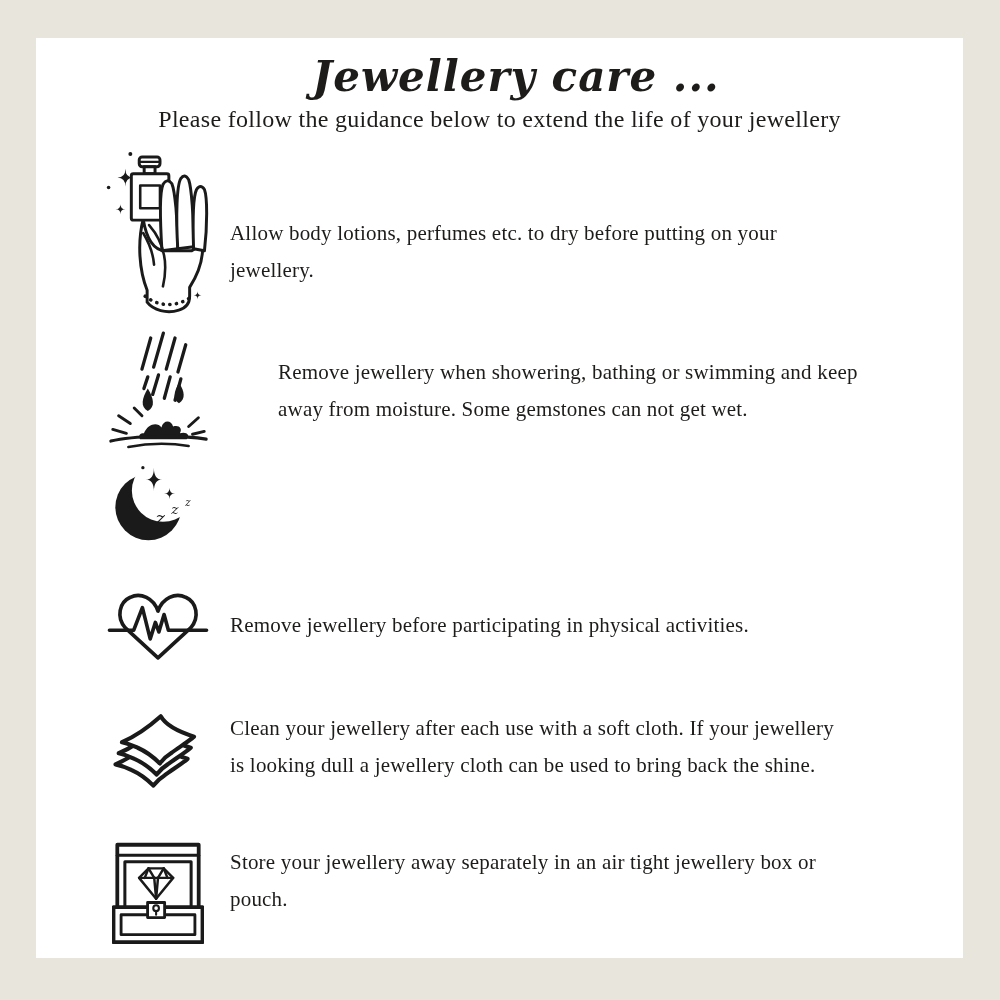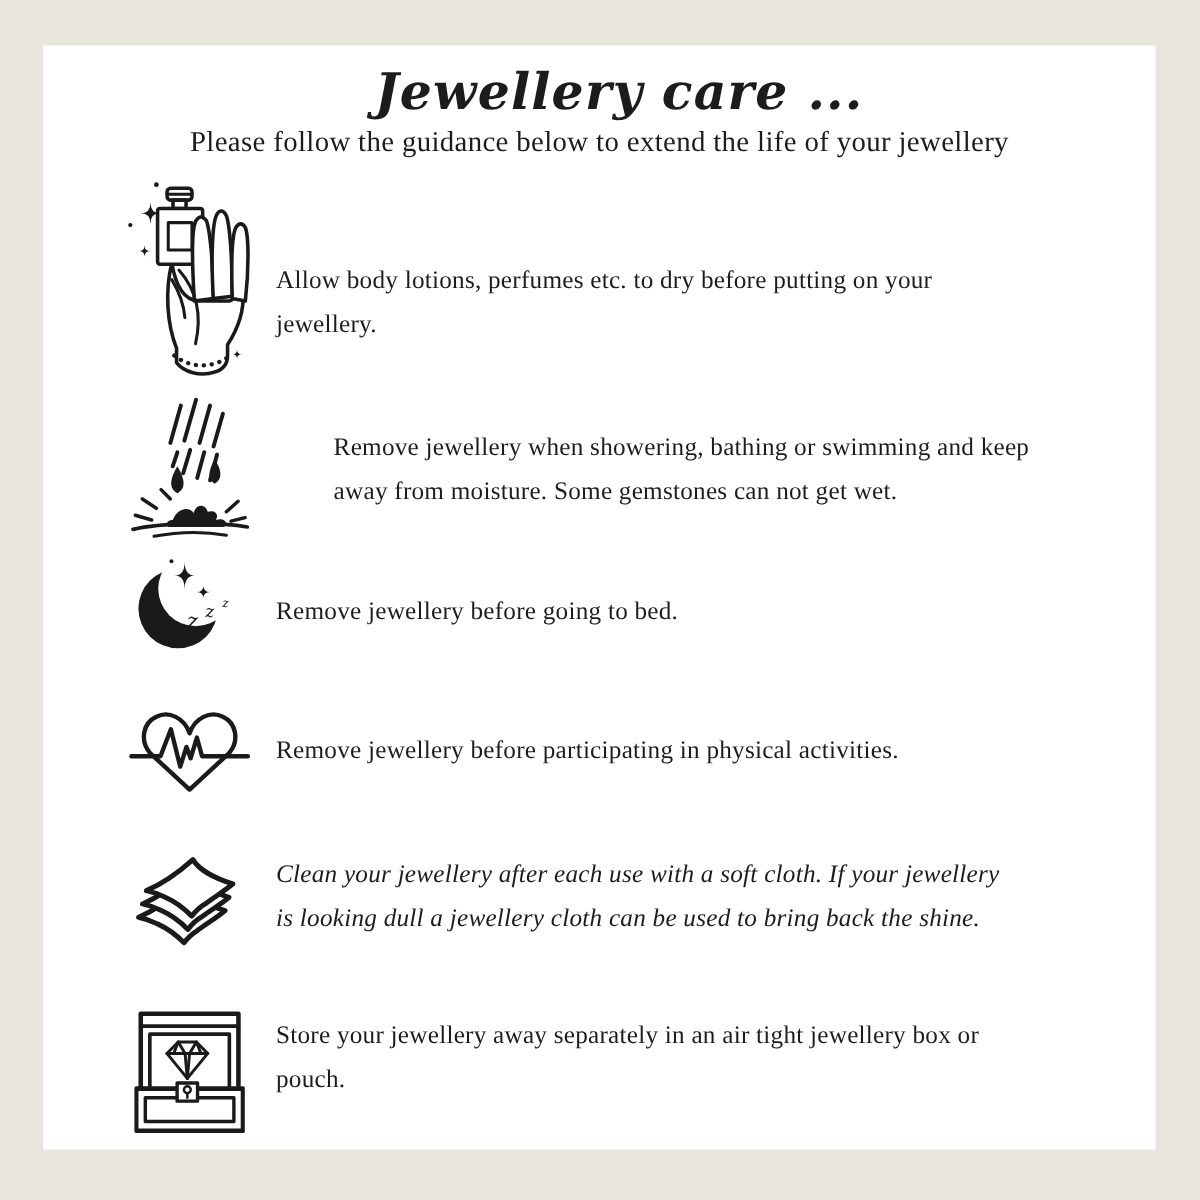--- a/index.html
+++ b/index.html
@@ -57,21 +57,21 @@
     font-size: 21px;
     line-height: 37px;
     letter-spacing: 0.2px;
     white-space: pre-line;
     max-width: 720px;
   }
   .r1 { height: 168px; margin-bottom: 14px; }
   .r2 { height: 122px; margin-bottom: 11px; gap: 48px; }
   .r3 { height: 92px;  margin-bottom: 30px; }
   .r4 { height: 80px;  margin-bottom: 43px; align-items: center; }
-  .r5 { height: 85px;  margin-bottom: 45px; font-style: italic; }
+  .r5 { height: 85px;  margin-bottom: 45px; }
   .r6 { height: 110px; }
   .r1 .item-text { position: relative; top: 20px; font-family: Liberation Serif, serif; }
   .r5 .item-text { position: relative; top: -4px; }
   .r6 .item-text { position: relative; top: -12px; }
   svg { display: block; }
   .ln { stroke: #1a1a1a; fill: none; stroke-linecap: round; stroke-linejoin: round; }
   .fw { stroke: #1a1a1a; fill: #ffffff; stroke-linecap: round; stroke-linejoin: round; }
   .fb { fill: #1a1a1a; stroke: none; }
   .zz { font-family: "DejaVu Serif", serif; font-style: italic; fill: #1a1a1a; }
 </style>
@@ -156,21 +156,20 @@
           <circle class="fb" cx="44" cy="48" r="36"></circle>
           <circle cx="60" cy="30" r="34" fill="#ffffff"></circle>
           <path class="fb" d="M50,5 Q50,18 59,18 Q50,18 50,31 Q50,18 41,18 Q50,18 50,5 Z"></path>
           <path class="fb" d="M67,27 Q67,33 73,33 Q67,33 67,39 Q67,33 61,33 Q67,33 67,27 Z"></path>
           <circle class="fb" cx="38" cy="5" r="1.8"></circle>
           <text class="zz" x="52" y="66" font-size="19">z</text>
           <text class="zz" x="69" y="56" font-size="15">z</text>
           <text class="zz" x="84" y="47" font-size="11">z</text>
         </svg>
       </div>
-      <p class="item-text">Remove jewellery before going to bed.</p>
     </div>
 
     <div class="row r4">
       <div class="icon-cell">
         <svg width="104" height="80" viewBox="0 0 120 92">
           <path class="ln" stroke-width="4.2" d="M60,30 C55,15 40,8 28,14 C15,20 12,37 22,49 L60,84 L98,49 C108,37 105,20 92,14 C80,8 65,15 60,30 Z"></path>
           <path class="ln" stroke-width="4.2" d="M4,52 L32,52 L42,26 L51,62 L57,43 L61,54 L67,34 L72,52 L116,52"></path>
         </svg>
       </div>
       <p class="item-text">Remove jewellery before participating in physical activities.</p>

